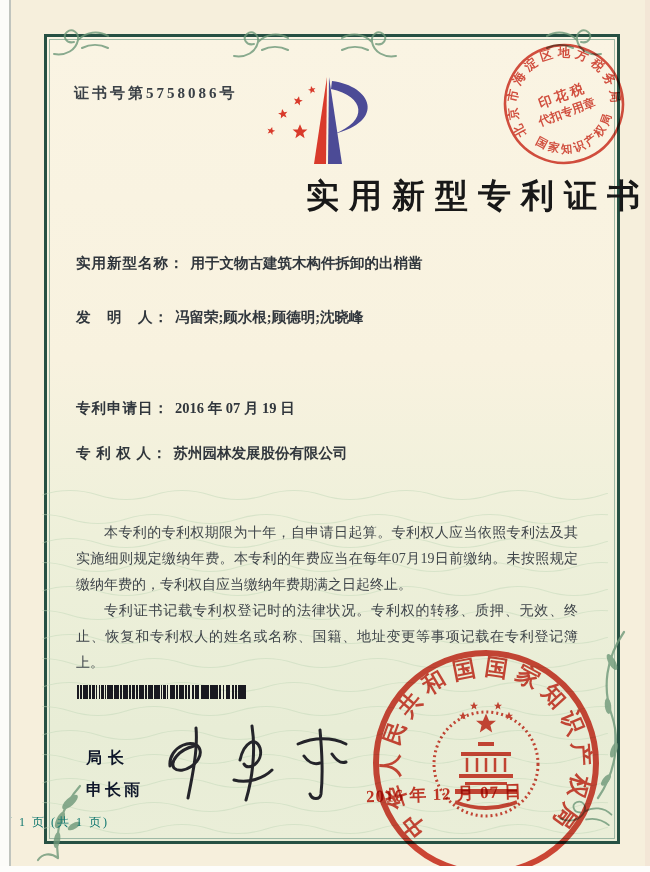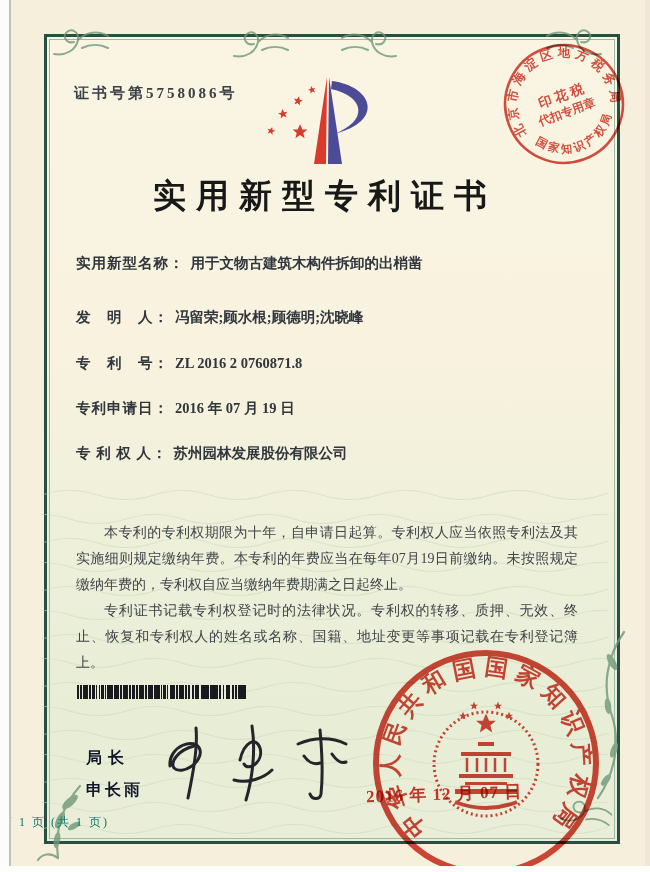--- a/index.html
+++ b/index.html
@@ -8,21 +8,21 @@
   .abs{position:absolute;}
   
   .edge-left{left:0;top:0;bottom:0;width:9px;background:#fcfcf9;border-right:2px solid rgba(120,128,118,.45);}
   .edge-bottom{left:0;right:0;bottom:0;height:6px;background:#fdfdfb;}
   .edge-right{top:0;right:0;bottom:0;width:5px;background:#f3e6d6;}
   
   .frame{left:44px;top:34px;width:570px;height:804px;border:3px solid #265043;background:linear-gradient(180deg,#faf4e3 0%,#f8f2df 40%,#eef0da 62%,#e8edd6 86%,#eaeed8 100%);}
   .frame-inner{position:absolute;left:2px;top:2px;right:2px;bottom:2px;border:1px solid #9db8a5;}
   
   .cert-no{left:74px;top:84px;font-size:15px;letter-spacing:3px;color:#3a4046;font-weight:600;text-align:center;}
-  .title{left:0;right:0;top:174px;text-align:center;font-size:33px;font-weight:700;letter-spacing:10px;color:#181818;}
+  .title{left:0;right:0;top:174px;text-align:right;font-size:33px;font-weight:700;letter-spacing:10px;color:#181818;}
   .field{left:76px;font-size:14.5px;font-weight:600;color:#30363c;white-space:nowrap;}
   .field .lbl{margin-right:6px;letter-spacing:1px;}
   .body-text{left:76px;top:520px;width:502px;font-size:14px;line-height:26px;text-align:justify;color:#3f454a;}
   .body-text p{margin:0;text-indent:2em;}
   .signer{font-size:16px;color:#0f172a;font-weight:600;}
   .footer{left:0;right:0;top:814px;text-align:left;font-size:12px;letter-spacing:2px;color:#0f766e;}
   
   .barcode{left:77px;top:685px;width:169px;height:14px;
     background-image:
       repeating-linear-gradient(90deg,#191920 0 1.6px,transparent 1.6px 3.1px),
@@ -143,23 +143,20 @@
     <text x="62" y="74" text-anchor="middle" class="stamp-txt" style="font-size:11.5px;font-weight:700">代扣专用章</text>
   </svg>
 
   <div class="abs title">实用新型专利证书</div>
 
   <div class="abs field" style="top:308px">
     <span class="lbl">发　明　人：</span><span>冯留荣;顾水根;顾德明;沈晓峰</span>
   </div>
   <div class="abs field" style="top:254px">
     <span class="lbl">实用新型名称：</span><span>用于文物古建筑木构件拆卸的出梢凿</span>
-  </div>
-  <div class="abs field" style="top:354px">
-    <span class="lbl">专　利　号：</span><span>ZL 2016 2 0760871.8</span>
   </div>
   <div class="abs field" style="top:399px">
     <span class="lbl">专利申请日：</span><span>2016 年 07 月 19 日</span>
   </div>
   <div class="abs field" style="top:444px">
     <span class="lbl">专 利 权 人：</span><span>苏州园林发展股份有限公司</span>
   </div>
 
   <div class="abs body-text">
     <p>本专利的专利权期限为十年，自申请日起算。专利权人应当依照专利法及其实施细则规定缴纳年费。本专利的年费应当在每年07月19日前缴纳。未按照规定缴纳年费的，专利权自应当缴纳年费期满之日起终止。</p>

